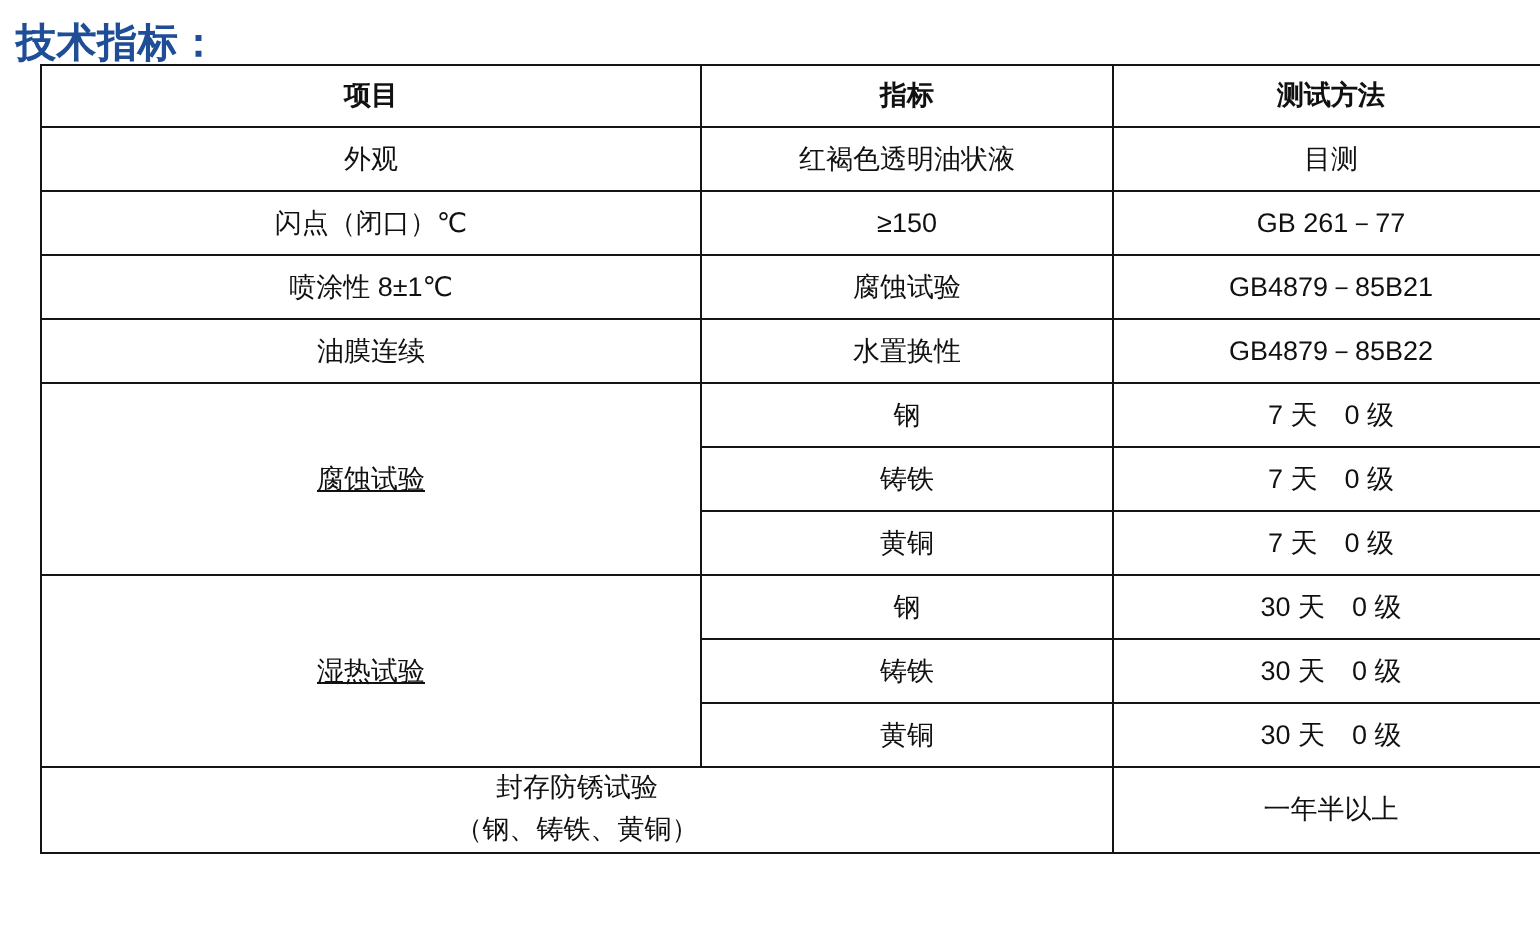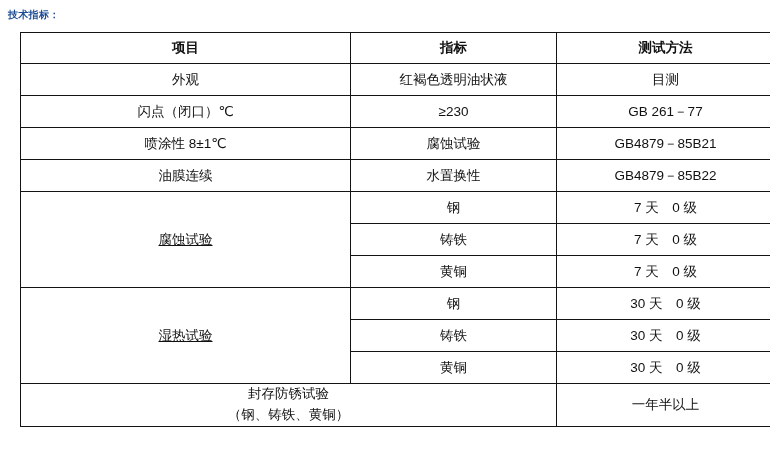--- a/index.html
+++ b/index.html
@@ -18,21 +18,21 @@
     position: relative;
     width: 770px;
     height: 464px;
     box-sizing: border-box;
     padding: 0;
   }
   .section-title {
     position: absolute;
     left: 8px;
     top: 8px;
-    font-size: 10px;
+    font-size: 20px;
     font-weight: bold;
     color: #1f4e96;
     letter-spacing: 0.3px;
   }
   table.spec {
     position: absolute;
     left: 20px;
     top: 32px;
     width: 754px;
     border-collapse: collapse;
@@ -96,21 +96,21 @@
     <tbody>
 
       <tr>
         <td>外观</td>
         <td>红褐色透明油状液</td>
         <td>目测</td>
       </tr>
 
       <tr>
         <td>闪点（闭口）℃</td>
-        <td>≥230</td>
+        <td>≥150</td>
         <td>GB 261－77</td>
       </tr>
 
       <tr>
         <td>喷涂性 8±1℃</td>
         <td>腐蚀试验</td>
         <td>GB4879－85B21</td>
       </tr>
 
       <tr>

